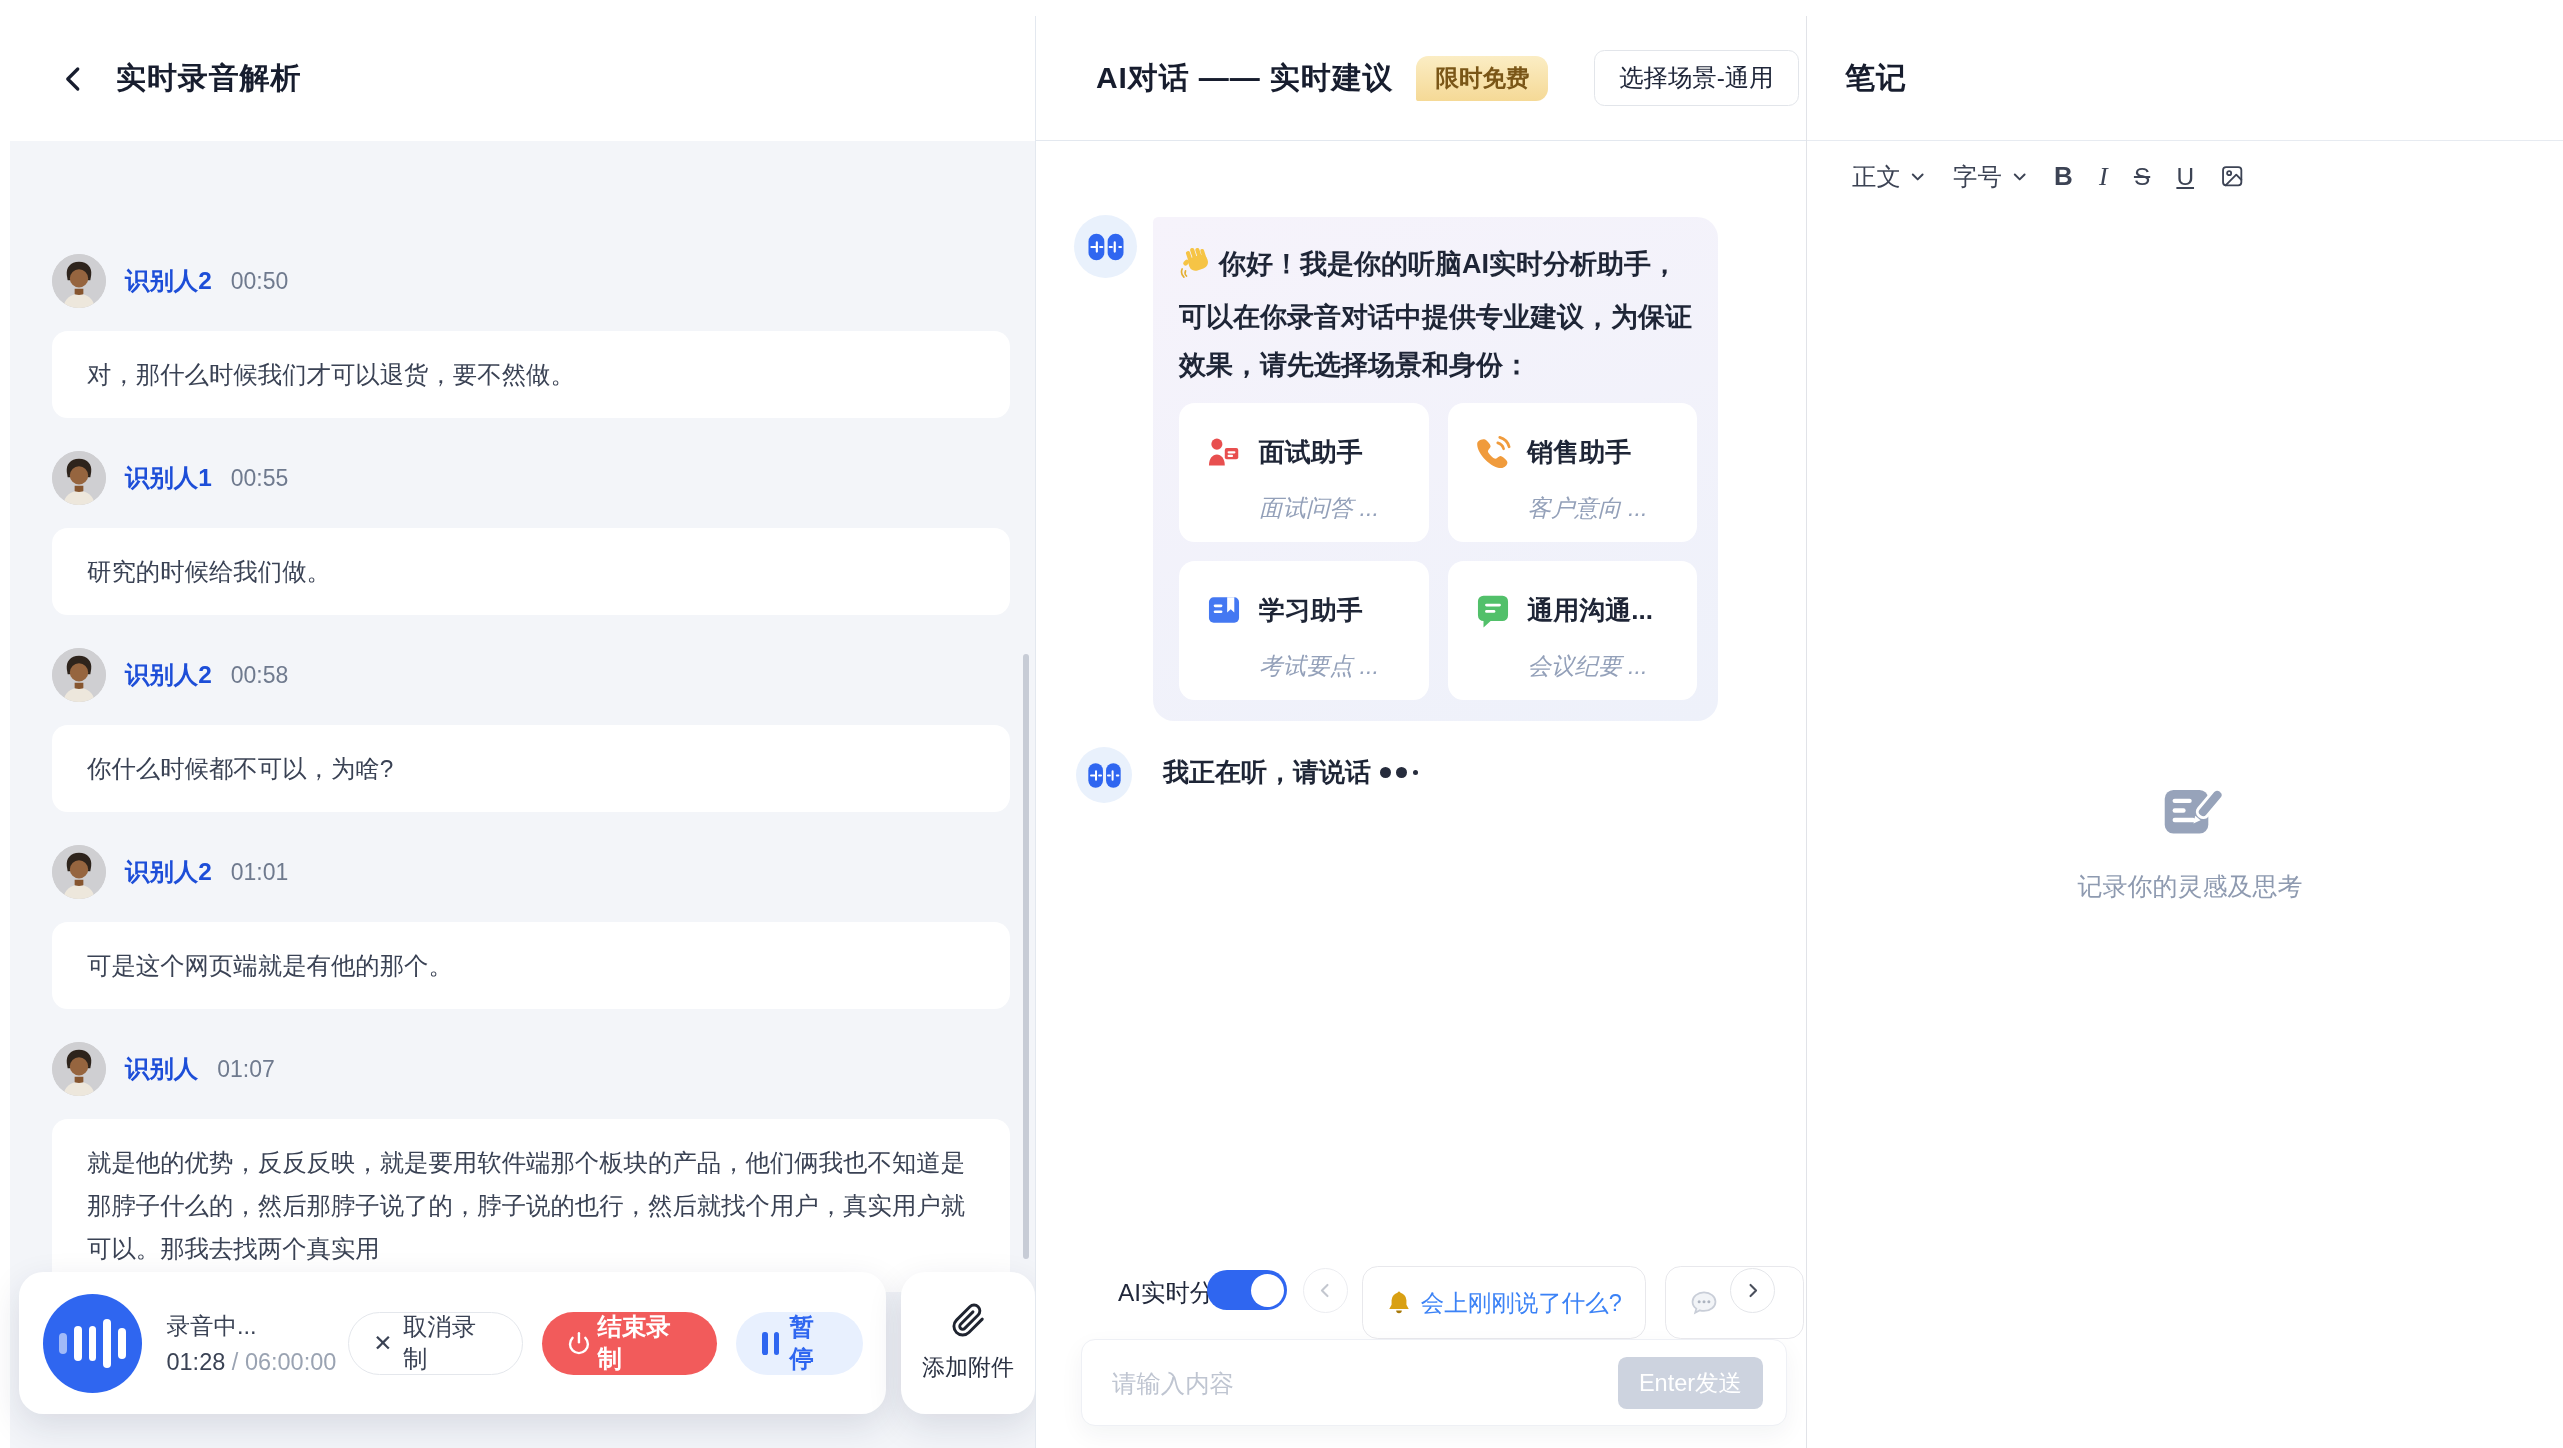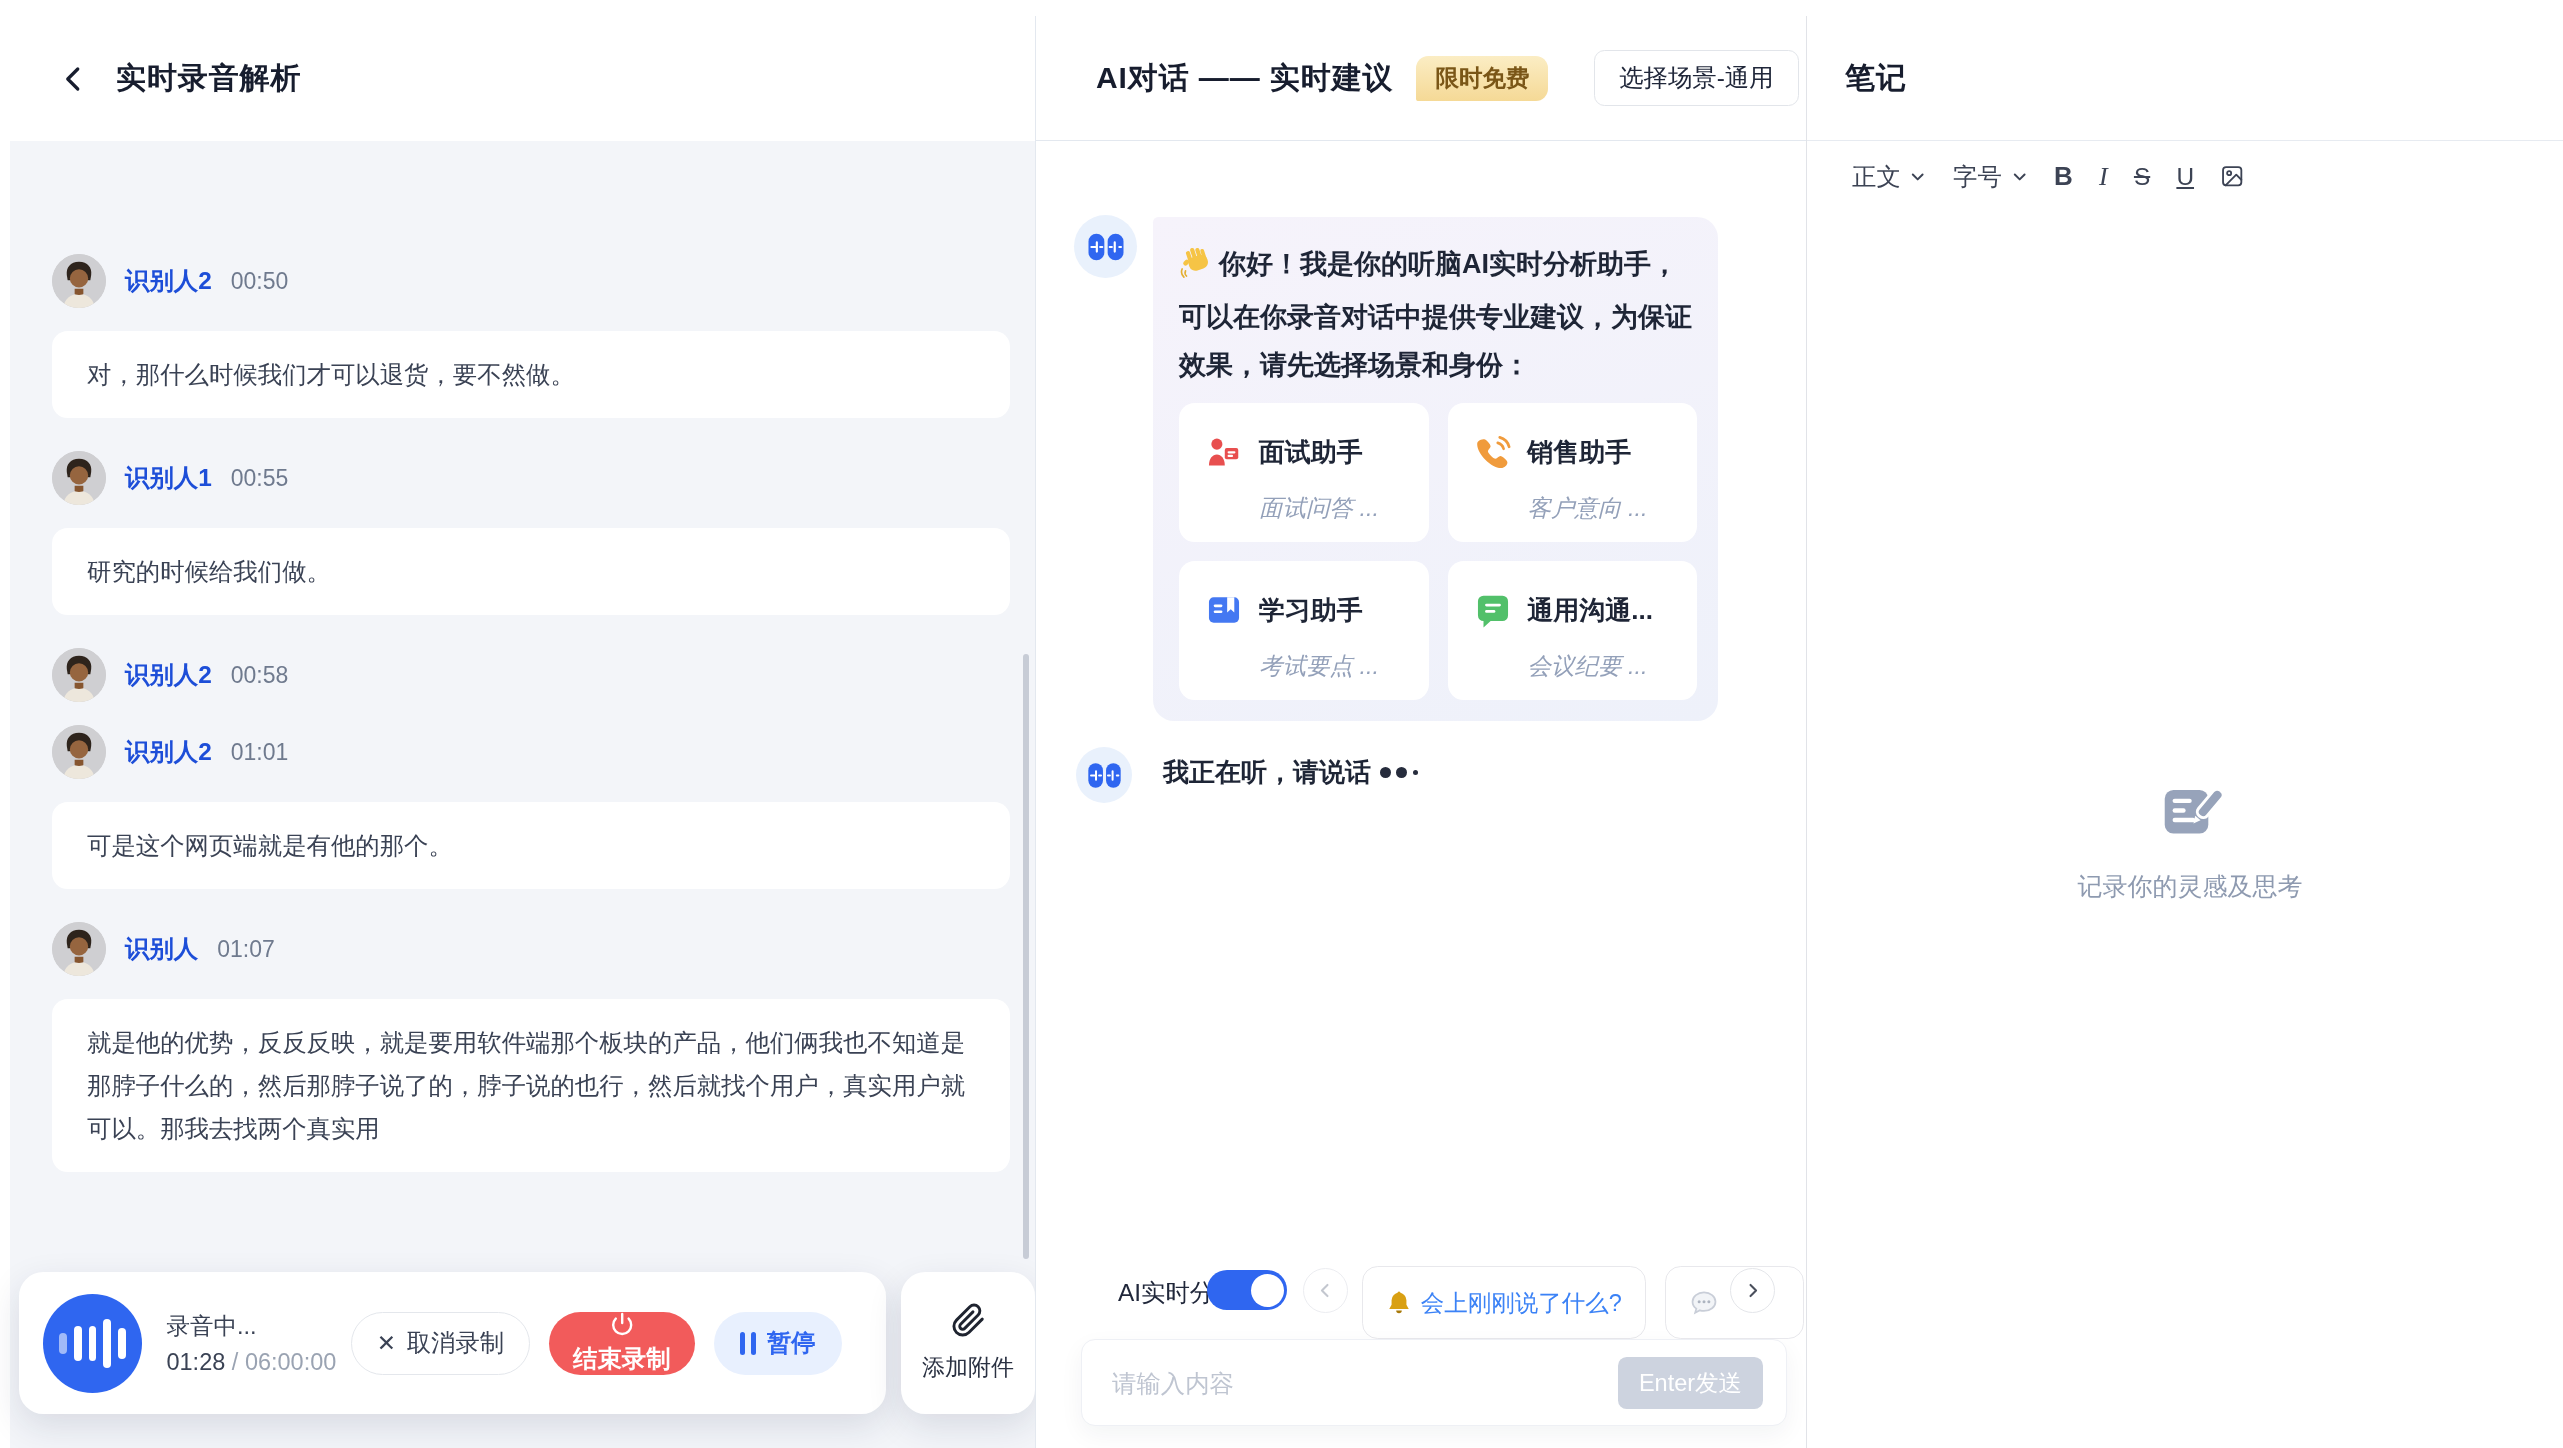--- a/index.html
+++ b/index.html
@@ -36,21 +36,21 @@
   .rec-bars i:nth-child(2){ height:35px; }
   .rec-bars i:nth-child(3){ height:35px; }
   .rec-bars i:nth-child(4){ height:49px; }
   .rec-bars i:nth-child(5){ height:31px; }
   .rec-info { margin-left:24.4px; width:185px; }
   .rec-status { font-size:23.5px; color:#3A4254; margin-bottom:7px; }
   .rec-timer { font-size:23.5px; color:#3A4254; }
   .rec-timer .total { color:#9AA3B2; }
   .btn { display:flex; align-items:center; justify-content:center; cursor:pointer; }
   .btn-cancel { height:63px; padding:0 24.4px; border:1.7px solid #E4E7EC; border-radius:35px; background:#fff; gap:10.5px; font-size:24.4px; color:#3A4254; }
-  .btn-stop { height:63px; padding:0 24.4px; margin-left:19px; border-radius:35px; background:#F25B5B; gap:7px; font-size:24.4px; color:#fff; font-weight:600;flex-direction:column; }
+  .btn-stop { height:63px; padding:0 24.4px; margin-left:19px; border-radius:35px; background:#F25B5B; gap:7px; font-size:24.4px; color:#fff; font-weight:600; }
   .btn-pause { height:63px; padding:0 26px; margin-left:19px; border-radius:35px; background:#E8F0FE; gap:10.5px; font-size:24.4px; color:#2F66F0; font-weight:600; }
   .x-glyph { font-size:23px; color:#3A4254; }
   .pause-bars { display:flex; gap:6.1px; }
   .pause-bars i { display:block; width:5.2px; height:23px; border-radius:2.6px; background:#2F66F0; }
 
   .attach-card { position:absolute; left:891px; top:1256px; width:134px; height:142px; background:#fff; border-radius:24.4px;
                  box-shadow:0 12.2px 35px rgba(25,35,65,.12); display:flex; flex-direction:column; align-items:center; justify-content:center; gap:14px; cursor:pointer; }
   .attach-label { font-size:23px; color:#2A3142; }
 
   
@@ -170,20 +170,21 @@
               <circle cx="31" cy="31" r="31" fill="#CFCFD2"></circle>
               <path d="M31 9c10 0 15 7 14 15l-1 6H18l-1-6C16 16 21 9 31 9z" fill="#2E241C"></path>
               <circle cx="31" cy="28" r="10.5" fill="#96653F"></circle>
               <path d="M13 64c0-12 8-18 18-18s18 6 18 18z" fill="#EDE7DC"></path>
               <path d="M31 47c-3 0-5-1-5-1v-6h10v6s-2 1-5 1z" fill="#86552F"></path>
             </svg>
         </span>
         <span class="t-speaker">识别人2</span>
         <span class="t-time">00:58</span>
       </div>
+      <div class="t-bubble">你什么时候都不可以，为啥?</div>
     </div>
 
     <div>
       <div class="t-head">
         <span class="avatar">
           <svg width="54" height="54" viewBox="0 0 62 62">
               <circle cx="31" cy="31" r="31" fill="#CFCFD2"></circle>
               <path d="M31 9c10 0 15 7 14 15l-1 6H18l-1-6C16 16 21 9 31 9z" fill="#2E241C"></path>
               <circle cx="31" cy="28" r="10.5" fill="#96653F"></circle>
               <path d="M13 64c0-12 8-18 18-18s18 6 18 18z" fill="#EDE7DC"></path>

